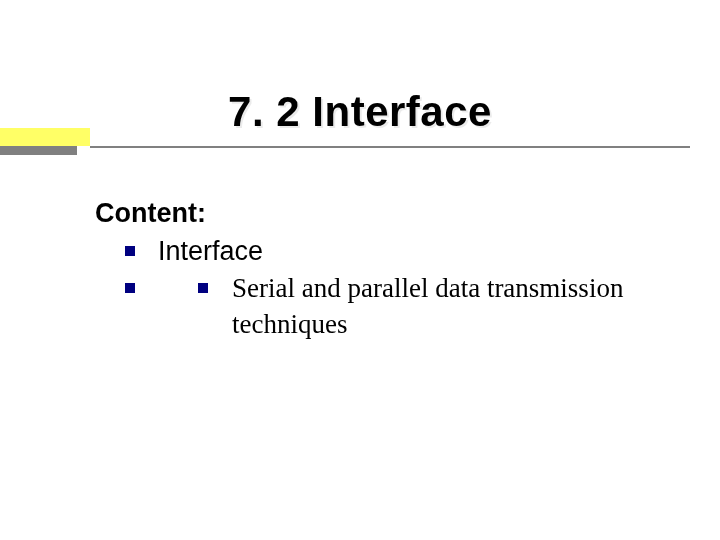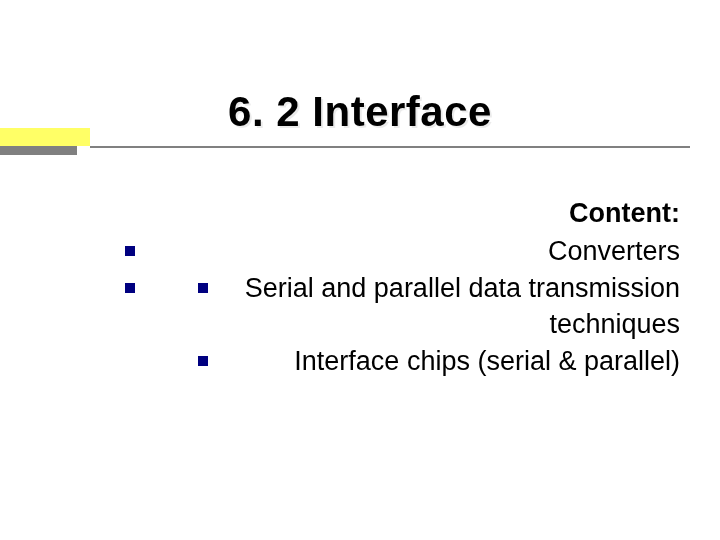--- a/index.html
+++ b/index.html
@@ -67,21 +67,20 @@
   }
 
   
   .body {
     position: absolute;
     left: 95px;
     top: 195px;
     right: 40px;
     font-size: 27px;
     line-height: 1.35;
-    text-align: right;
   }
   .content-label {
     font-weight: bold;
     margin-bottom: 2px;
   }
   ul.lvl1 {
     list-style: none;
     margin: 0;
     padding: 0 0 0 30px;
   }
@@ -96,20 +95,21 @@
     left: 0;
     top: 0.48em;
     width: 10px;
     height: 10px;
     background: #000080;
   }
   ul.lvl2 {
     list-style: none;
     margin: 0;
     padding: 0 0 0 40px;
+    font-family: Liberation Serif, serif;
   }
   ul.lvl2 > li {
     position: relative;
     padding-left: 34px;
     margin: 0;
   }
   ul.lvl2 > li::before {
     content: "";
     position: absolute;
     left: 0;
@@ -122,37 +122,34 @@
 </head>
 <body>
 
 <div class="slide">
 
   <div class="title-wrap">
     <div class="title-deco">
       <div class="bar-top"></div>
       <div class="bar-bot"></div>
     </div>
-    <div class="title-text">6. 2    Interface</div>
+    <div class="title-text">7. 2    Interface</div>
     <div class="title-rule"></div>
   </div>
 
   <div class="body">
     <div class="content-label">Content:</div>
 
     <ul class="lvl1">
       <li>
-        <span>Converters</span>
+        <span>Interface</span>
       </li>
       <li>
         <ul class="lvl2">
           <li>
             <span>Serial and parallel data transmission techniques</span>
-          </li>
-          <li>
-            <span>Interface chips (serial &amp; parallel)</span>
           </li>
         </ul>
       </li>
     </ul>
   </div>
 
 </div>
 
 </body></html>

